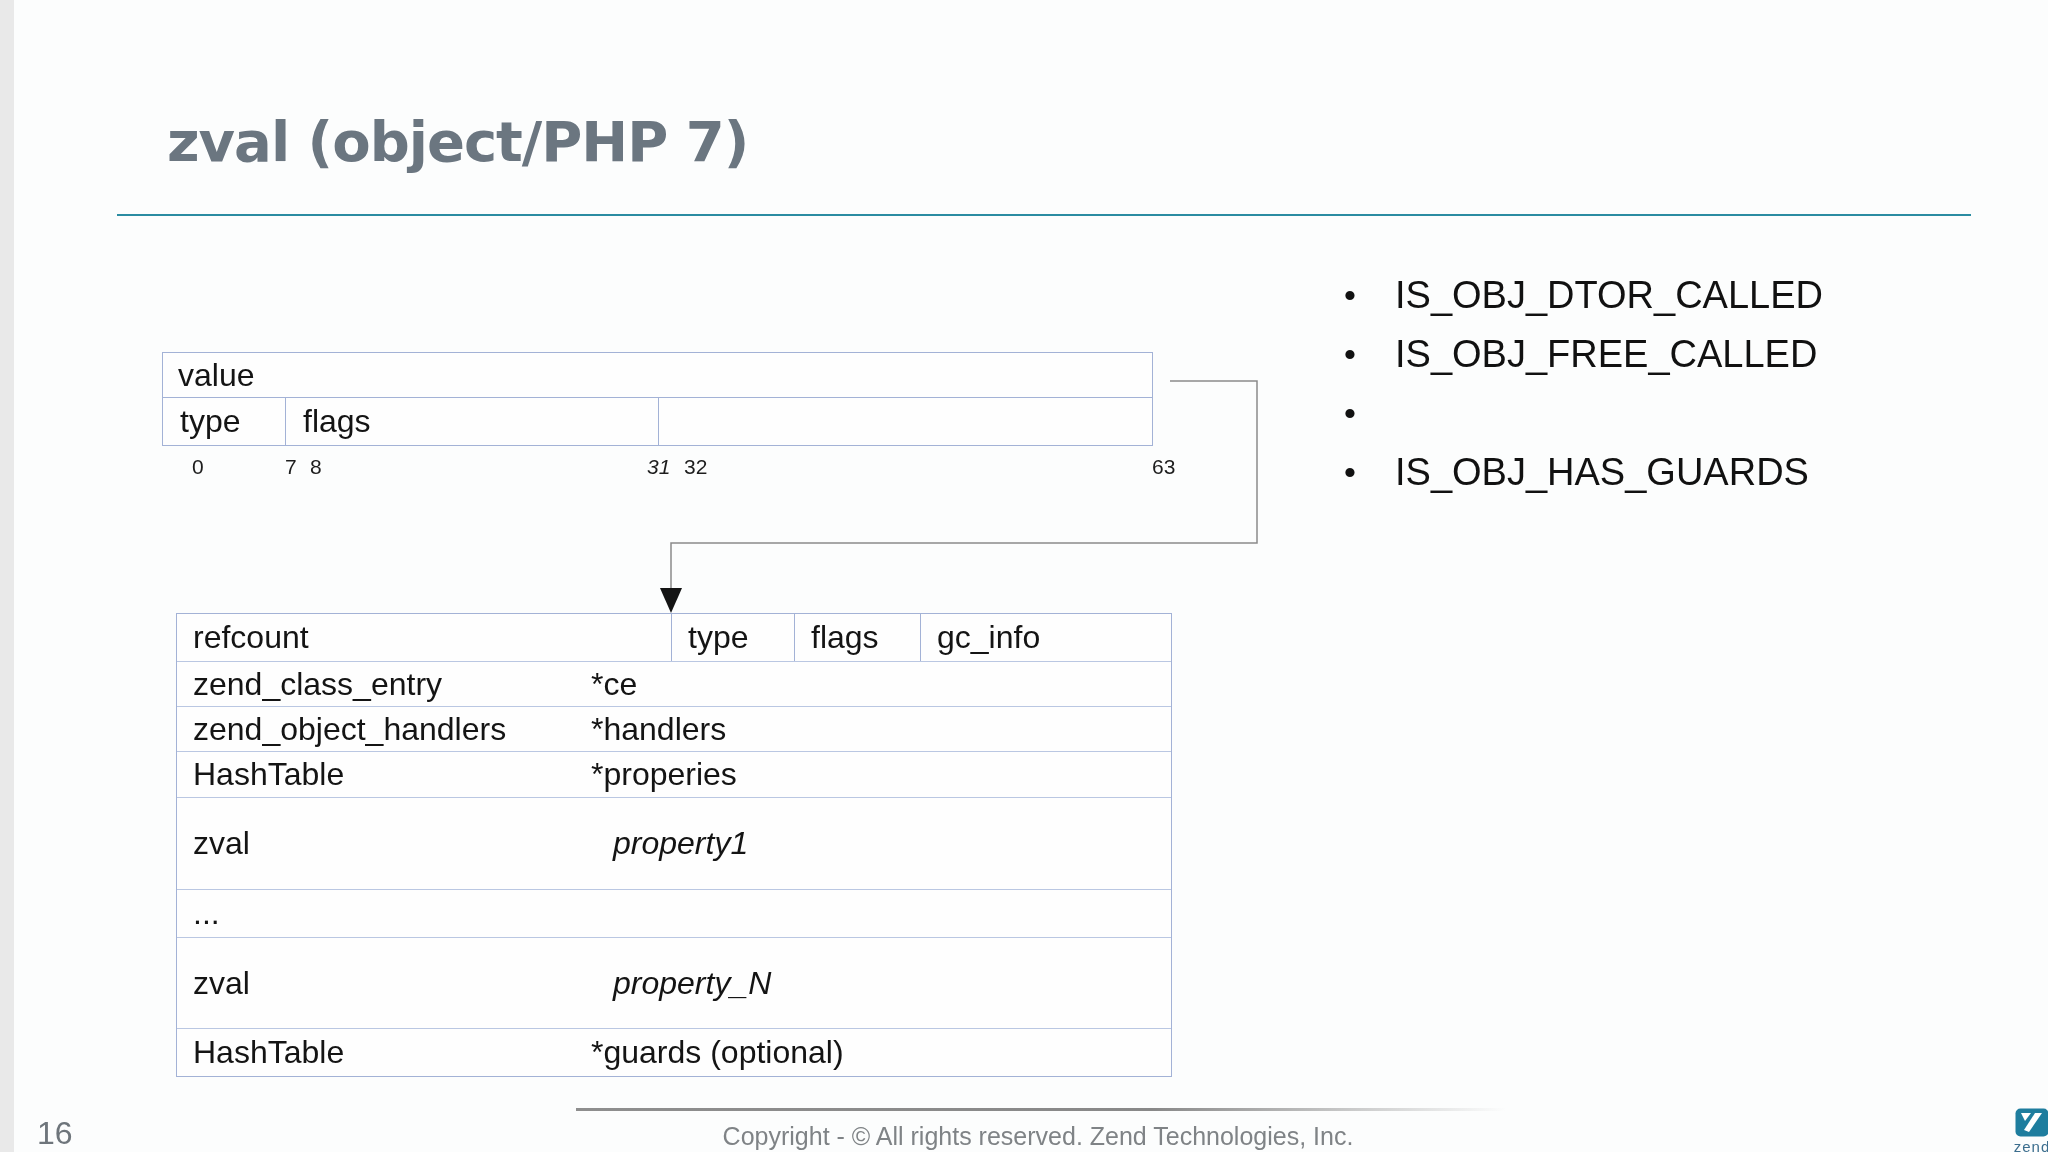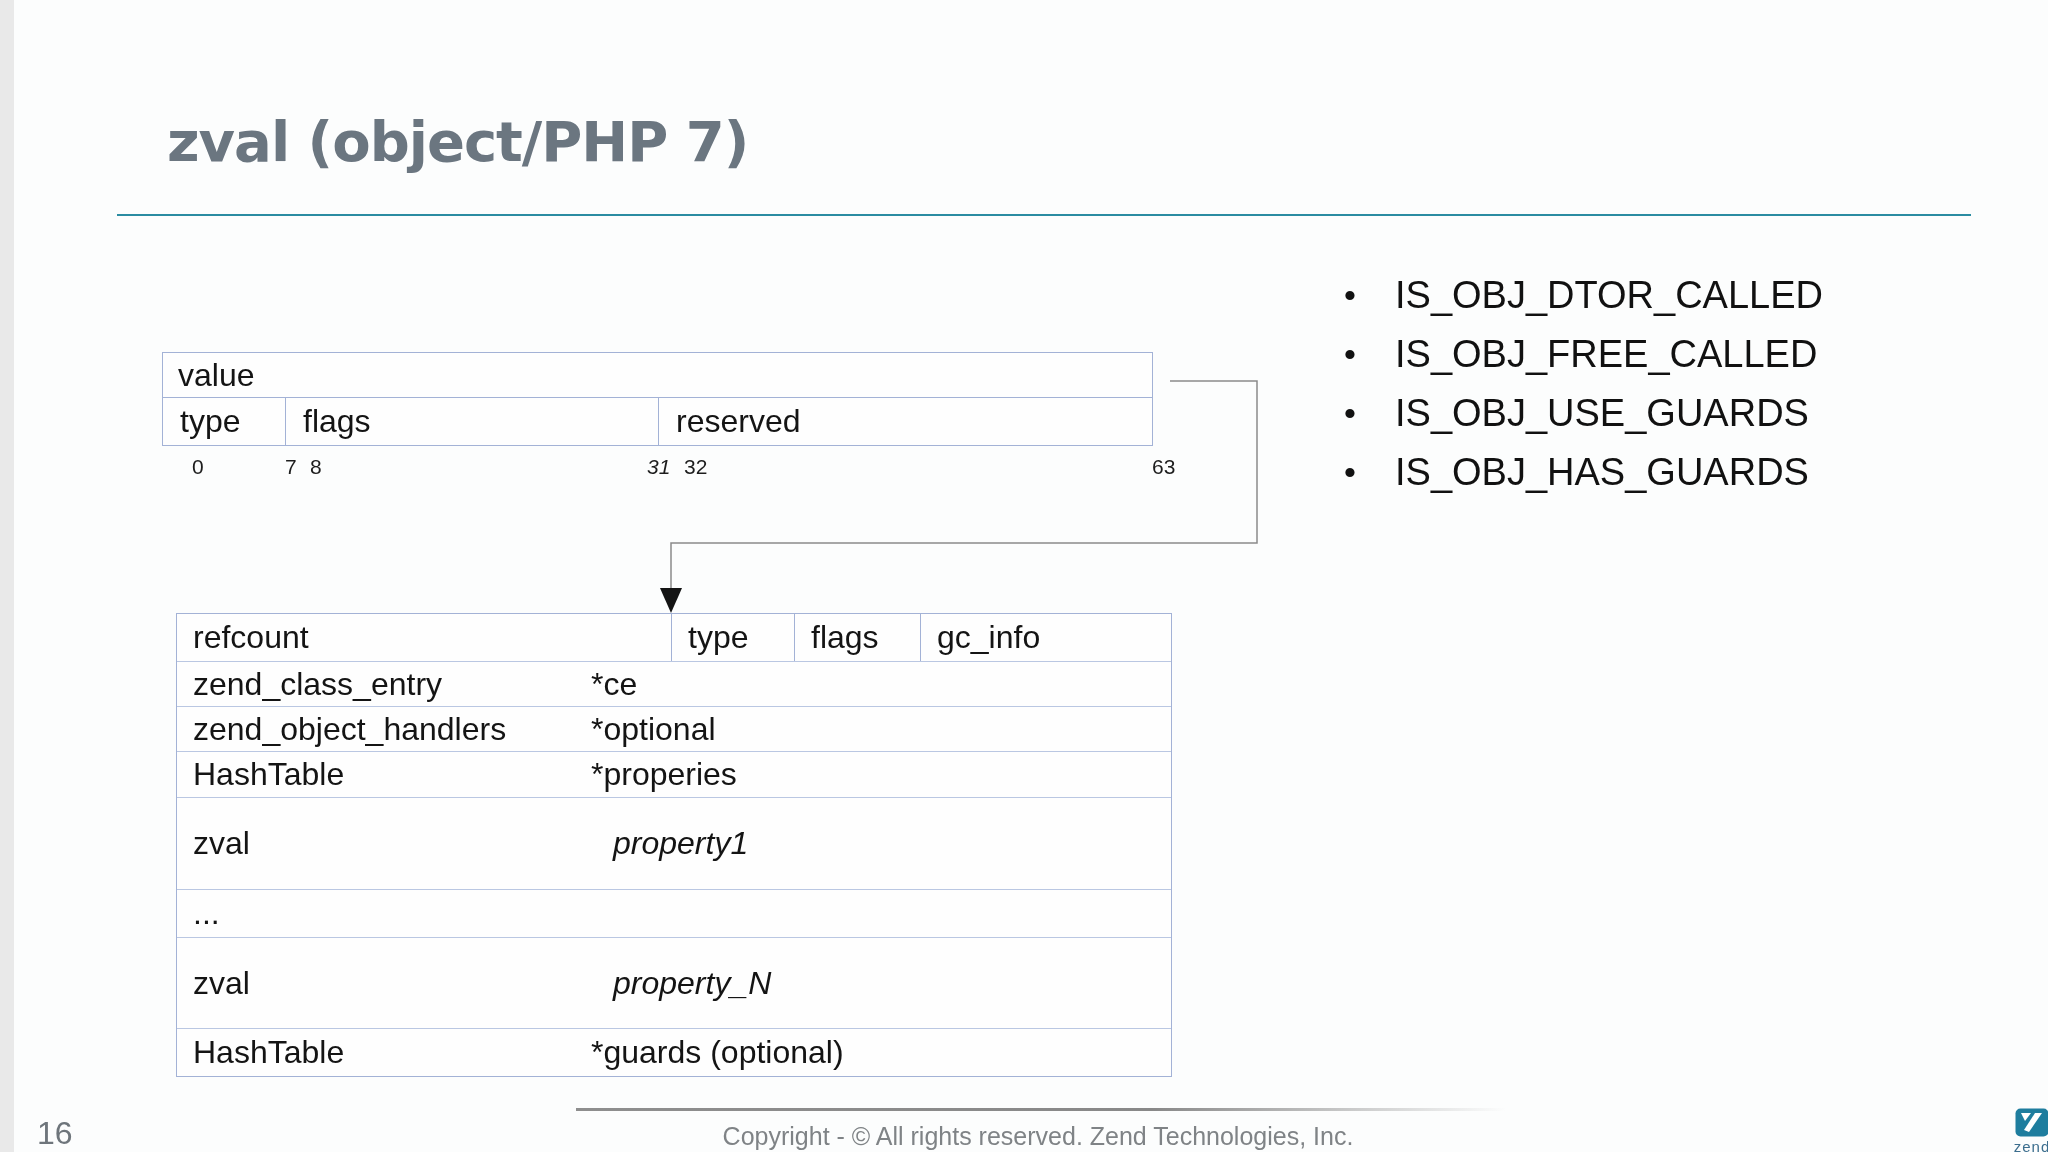--- a/index.html
+++ b/index.html
@@ -95,23 +95,20 @@
     <div class="vrow1">
       <span>value</span>
     </div>
     <div class="vrow2">
       <div class="vcell c-type">
         <span>type</span>
       </div>
       <div class="vcell c-flags">
         <span>flags</span>
       </div>
-      <div class="vcell c-reserved">
-        <span>reserved</span>
-      </div>
     </div>
   </div>
   <span class="bit b0">0</span>
   <span class="bit b7">7</span>
   <span class="bit b8">8</span>
   <span class="bit b31">31</span>
   <span class="bit b32">32</span>
   <span class="bit b63">63</span>
 
   <svg class="connector" width="2048" height="1152" viewBox="0 0 2048 1152">
@@ -134,21 +131,21 @@
         <span>gc_info</span>
       </div>
     </div>
 
     <div class="orow r45">
       <span class="nm">zend_class_entry</span>
       <span class="val">*ce</span>
     </div>
     <div class="orow r45">
       <span class="nm">zend_object_handlers</span>
-      <span class="val">*optional</span>
+      <span class="val">*handlers</span>
     </div>
     <div class="orow r46">
       <span class="nm">HashTable</span>
       <span class="val">*properies</span>
     </div>
     <div class="orow r92">
       <span class="nm">zval</span>
       <span class="val prop">property1</span>
     </div>
     <div class="orow r48">
@@ -169,21 +166,20 @@
     <div class="flag-item">
       <span class="dot">•</span>
       <span>IS_OBJ_DTOR_CALLED</span>
     </div>
     <div class="flag-item">
       <span class="dot">•</span>
       <span>IS_OBJ_FREE_CALLED</span>
     </div>
     <div class="flag-item">
       <span class="dot">•</span>
-      <span>IS_OBJ_USE_GUARDS</span>
     </div>
     <div class="flag-item">
       <span class="dot">•</span>
       <span>IS_OBJ_HAS_GUARDS</span>
     </div>
   </div>
 
   <div class="footer-rule"></div>
   <span class="page-number">16</span>
   <div class="copyright">Copyright - © All rights reserved. Zend Technologies, Inc.</div>

